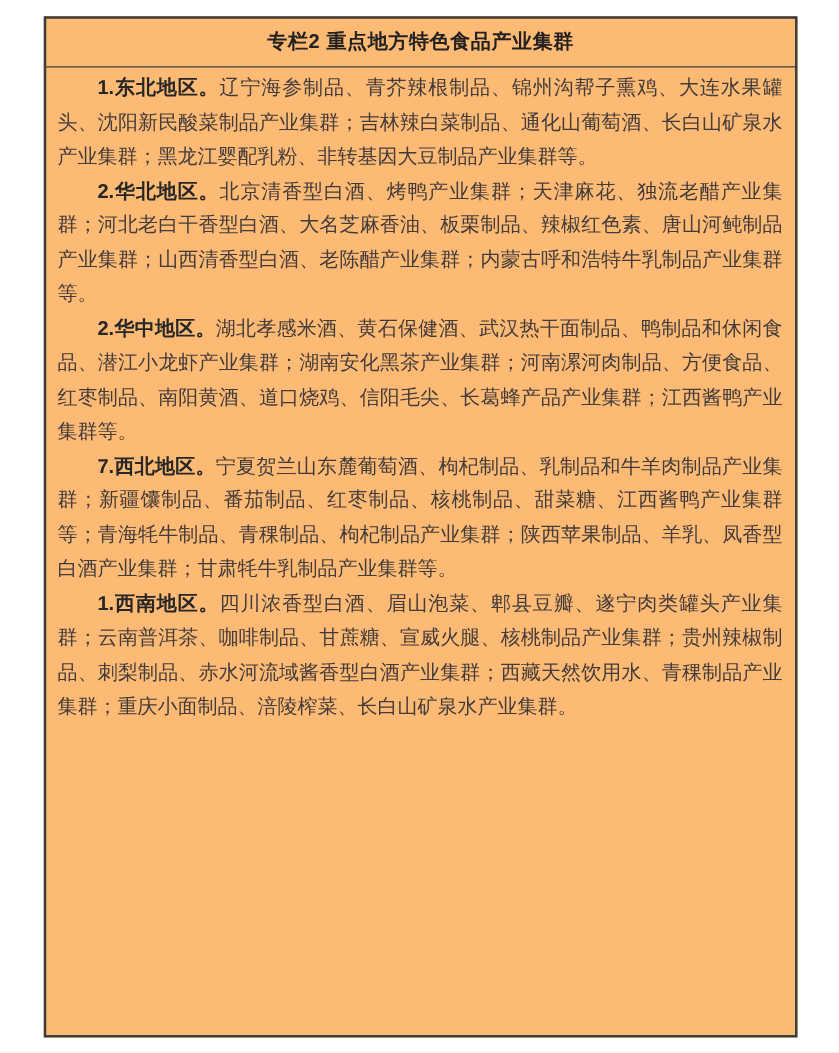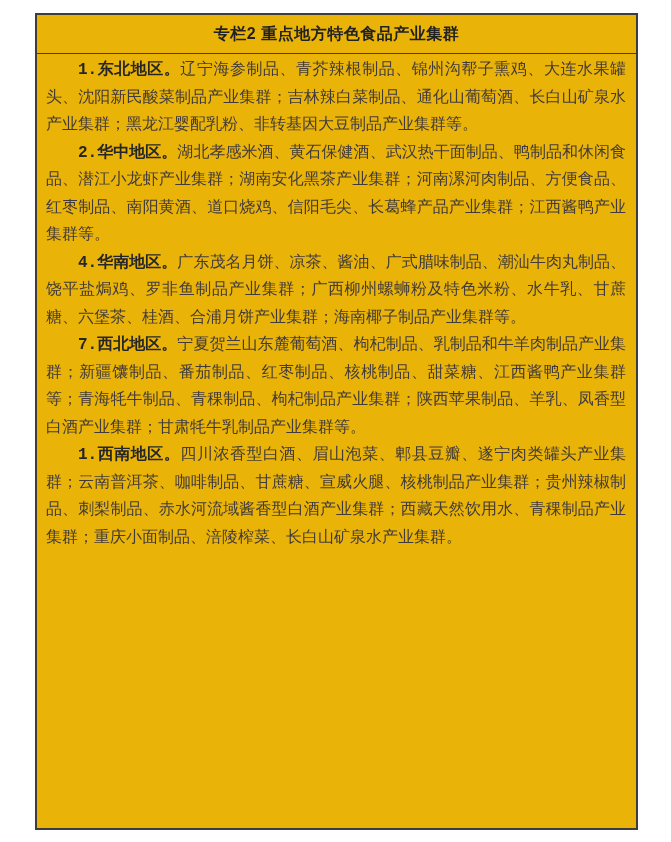--- a/index.html
+++ b/index.html
@@ -12,41 +12,40 @@
     overflow: hidden;
   }
   .column-box {
     box-sizing: border-box;
     position: absolute;
     left: 35px;
     top: 13px;
     width: 603px;
     height: 817px;
     border: 2px solid #3d3d3d;
-    background: #eab308;
+    background: #fdba74;
   }
   .column-title {
     box-sizing: border-box;
     height: 39px;
     line-height: 37px;
     border-bottom: 1px solid #3d3d3d;
     text-align: center;
     font-size: 16px;
     font-weight: 600;
     color: #222222;
     letter-spacing: 0.5px;
     overflow: hidden;
     white-space: nowrap;
   }
   .column-body {
     box-sizing: border-box;
     padding: 3px 10px 4px 9px;
     height: 774px;
     overflow: hidden;
-    font-family: Liberation Mono, monospace;
   }
   .column-body p {
     margin: 0;
     text-indent: 2em;
     text-align: justify;
     text-justify: inter-ideograph;
     font-size: 16px;
     line-height: 27.5px;
     color: #413b3b;
   }
@@ -55,18 +54,18 @@
     color: #262626;
   }
 </style>
 </head>
 <body>
 
 <div class="column-box">
   <div class="column-title">专栏2 重点地方特色食品产业集群</div>
   <div class="column-body">
     <p><span class="section-heading">1.东北地区。</span><span>辽宁海参制品、青芥辣根制品、锦州沟帮子熏鸡、大连水果罐头、沈阳新民酸菜制品产业集群；吉林辣白菜制品、通化山葡萄酒、长白山矿泉水产业集群；黑龙江婴配乳粉、非转基因大豆制品产业集群等。</span></p>
+    <p><span class="section-heading">2.华北地区。</span><span>北京清香型白酒、烤鸭产业集群；天津麻花、独流老醋产业集群；河北老白干香型白酒、大名芝麻香油、板栗制品、辣椒红色素、唐山河鲀制品产业集群；山西清香型白酒、老陈醋产业集群；内蒙古呼和浩特牛乳制品产业集群等。</span></p>
     <p><span class="section-heading">2.华中地区。</span><span>湖北孝感米酒、黄石保健酒、武汉热干面制品、鸭制品和休闲食品、潜江小龙虾产业集群；湖南安化黑茶产业集群；河南漯河肉制品、方便食品、红枣制品、南阳黄酒、道口烧鸡、信阳毛尖、长葛蜂产品产业集群；江西酱鸭产业集群等。</span></p>
-    <p><span class="section-heading">4.华南地区。</span><span>广东茂名月饼、凉茶、酱油、广式腊味制品、潮汕牛肉丸制品、饶平盐焗鸡、罗非鱼制品产业集群；广西柳州螺蛳粉及特色米粉、水牛乳、甘蔗糖、六堡茶、桂酒、合浦月饼产业集群；海南椰子制品产业集群等。</span></p>
     <p><span class="section-heading">7.西北地区。</span><span>宁夏贺兰山东麓葡萄酒、枸杞制品、乳制品和牛羊肉制品产业集群；新疆馕制品、番茄制品、红枣制品、核桃制品、甜菜糖、江西酱鸭产业集群等；青海牦牛制品、青稞制品、枸杞制品产业集群；陕西苹果制品、羊乳、凤香型白酒产业集群；甘肃牦牛乳制品产业集群等。</span></p>
     <p><span class="section-heading">1.西南地区。</span><span>四川浓香型白酒、眉山泡菜、郫县豆瓣、遂宁肉类罐头产业集群；云南普洱茶、咖啡制品、甘蔗糖、宣威火腿、核桃制品产业集群；贵州辣椒制品、刺梨制品、赤水河流域酱香型白酒产业集群；西藏天然饮用水、青稞制品产业集群；重庆小面制品、涪陵榨菜、长白山矿泉水产业集群。</span></p>
   </div>
 </div>
 
 </body></html>

